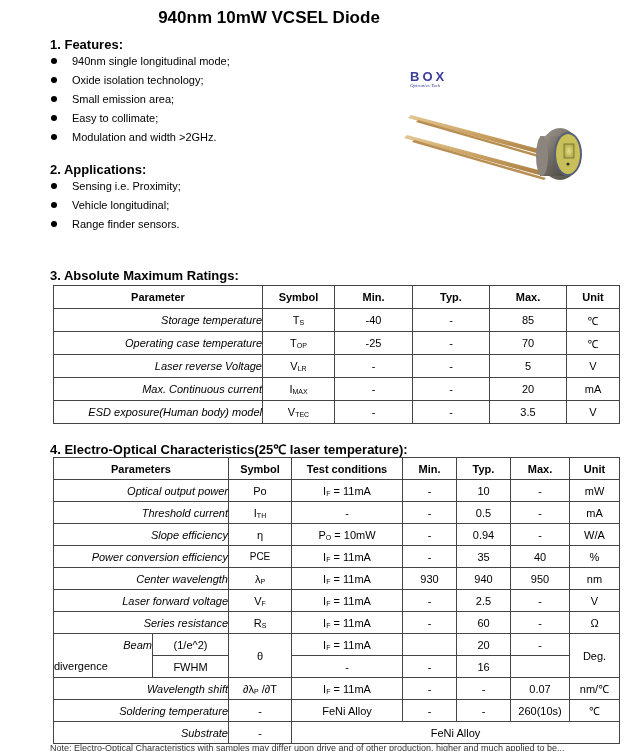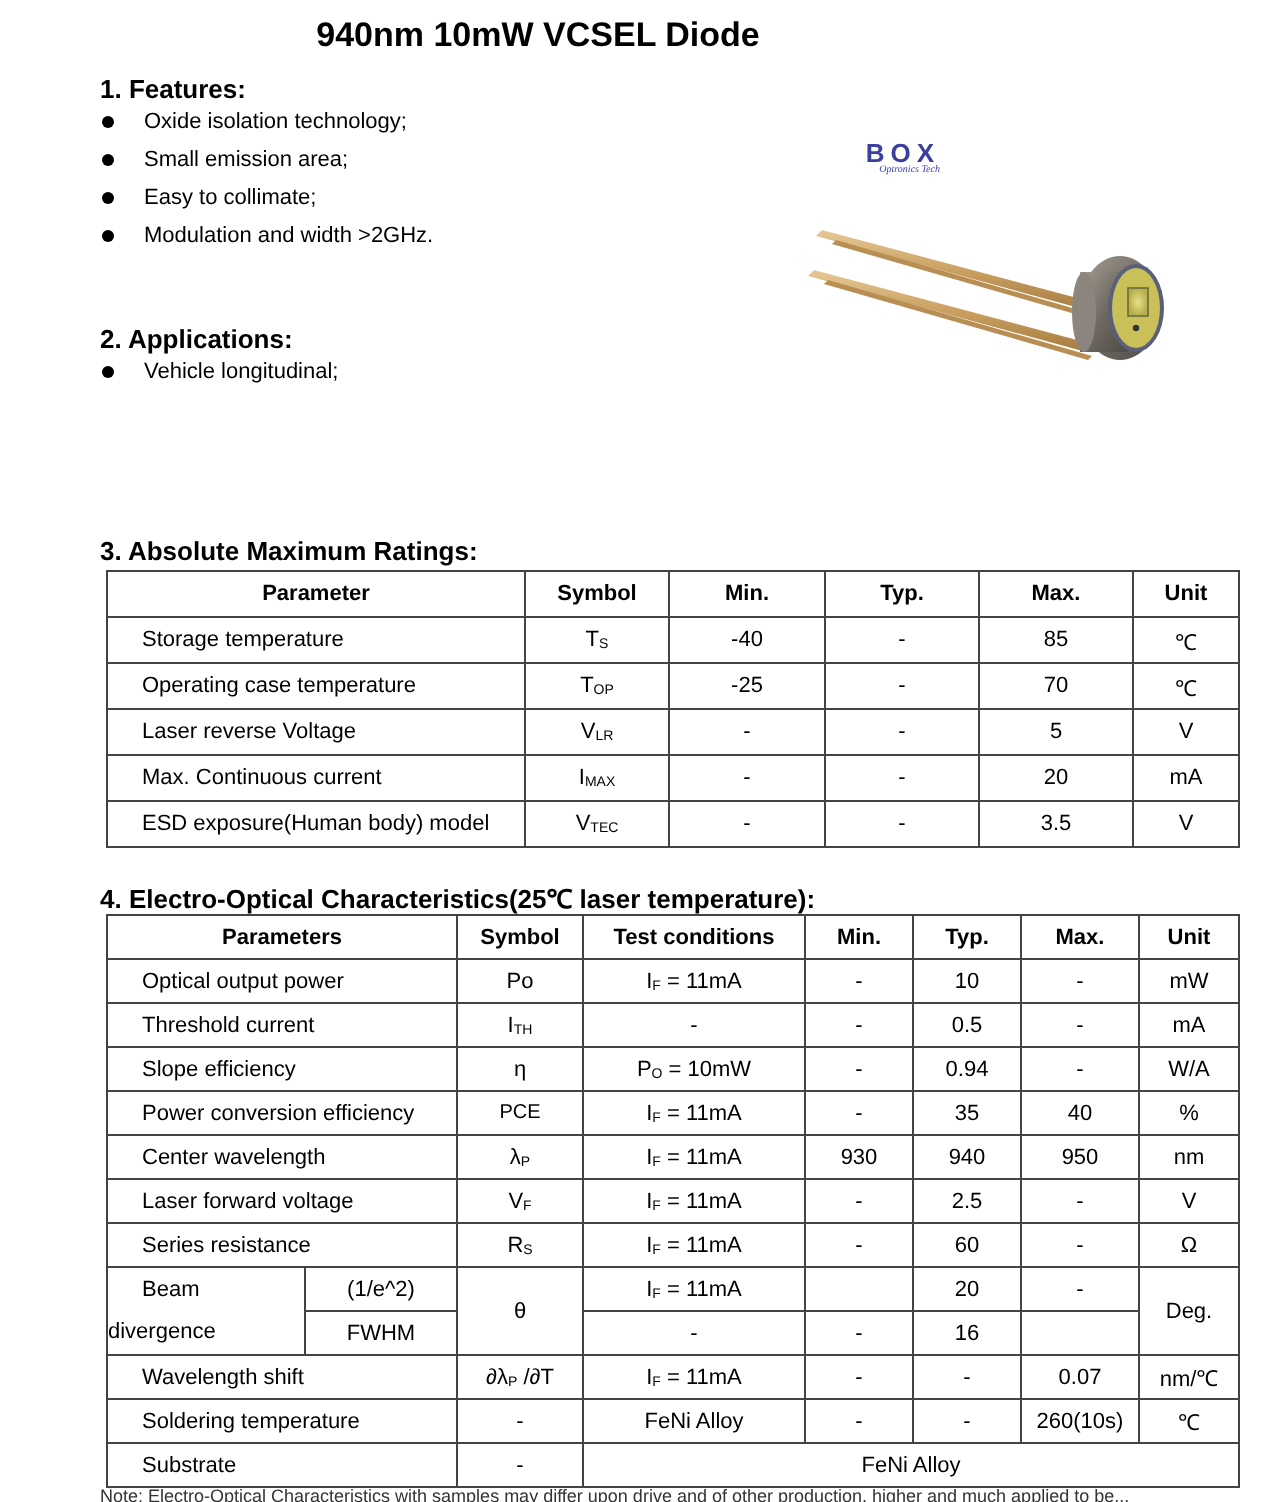--- a/index.html
+++ b/index.html
@@ -14,46 +14,47 @@
   .section-h {
     position: absolute; left: 50px; font-size: 13px; font-weight: bold;
   }
   .bullets { position: absolute; left: 50px; margin: 0; padding: 0; list-style: none; }
   .bullets li {
     height: 19px; font-size: 11px; line-height: 19px; position: relative; padding-left: 22px;
   }
   .bullets li .dot {
     position: absolute; left: 1px; top: 6px; width: 6px; height: 6px; border-radius: 50%; background: #000;
   }
-  .logo { position: absolute; left: 410px; top: 70px; width: 60px; text-align: right; }
+  .logo { position: absolute; left: 410px; top: 70px; width: 60px; text-align: left; }
   .logo .box { font-size: 13px; font-weight: bold; color: #3b3f9e; letter-spacing: 3px; line-height: 13px; }
   .logo .sub { font-size: 5px; font-style: italic; color: #3b3f9e; font-family: "Liberation Serif", serif; }
   .product { position: absolute; left: 400px; top: 100px; width: 190px; height: 90px; }
   table.t {
     position: absolute; border-collapse: collapse; font-size: 11px; table-layout: fixed;
   }
   table.t td, table.t th {
     border: 1px solid #444; text-align: center; padding: 0; white-space: nowrap;
   }
   table.t th { font-weight: bold; }
-  table.t td.left { text-align: left; padding-left: 17px; }
+  table.t td.left { text-align: right; padding-left: 17px; font-style: italic; }
   .sub-s { font-size: 7px; vertical-align: -1px; }
   table.t1 { left: 53px; top: 285px; width: 566px; }
   table.t1 tr { height: 23px; }
   table.t2 { left: 53px; top: 457px; width: 566px; }
   table.t2 tr { height: 22px; }
   .note { position: absolute; left: 50px; top: 743px; font-size: 9px; color: #333; white-space: nowrap; }
 </style>
 </head>
 <body>
 
 <div class="title">940nm 10mW VCSEL Diode</div>
 
 <div class="section-h" style="top:37px;">1.  Features:</div>
 <ul class="bullets" style="top:52px;">
+  <li><span class="dot"></span><span>940nm single longitudinal mode;</span></li>
   <li><span class="dot"></span><span>Oxide isolation technology;</span></li>
   <li><span class="dot"></span><span>Small emission area;</span></li>
   <li><span class="dot"></span><span>Easy to collimate;</span></li>
   <li><span class="dot"></span><span>Modulation and width &gt;2GHz.</span></li>
 </ul>
 
 <div class="logo">
   <div class="box">BOX</div>
   <div class="sub">Optronics Tech</div>
 </div>
@@ -83,21 +84,23 @@
   <rect x="140" y="36" width="24" height="40" fill="url(#can)"></rect>
   <ellipse cx="142" cy="56" rx="6" ry="20" fill="#8b857d"></ellipse>
   <ellipse cx="168" cy="54" rx="14" ry="22" fill="#5a5f7a"></ellipse>
   <ellipse cx="168" cy="54" rx="12" ry="20" fill="#c9c05a"></ellipse>
   <rect x="164" y="44" width="10" height="14" fill="url(#win)" stroke="#6b6b3a" stroke-width="0.8"></rect>
   <circle cx="168" cy="64" r="1.6" fill="#333"></circle>
 </svg>
 
 <div class="section-h" style="top:162px;">2.  Applications:</div>
 <ul class="bullets" style="top:177px;">
+  <li><span class="dot"></span><span>Sensing i.e. Proximity;</span></li>
   <li><span class="dot"></span><span>Vehicle longitudinal;</span></li>
+  <li><span class="dot"></span><span>Range finder sensors.</span></li>
 </ul>
 
 <div class="section-h" style="top:268px;">3.   Absolute Maximum Ratings:</div>
 <table class="t t1">
   <colgroup>
       <col style="width:209px">
       <col style="width:72px">
       <col style="width:78px">
       <col style="width:77px">
       <col style="width:77px">

